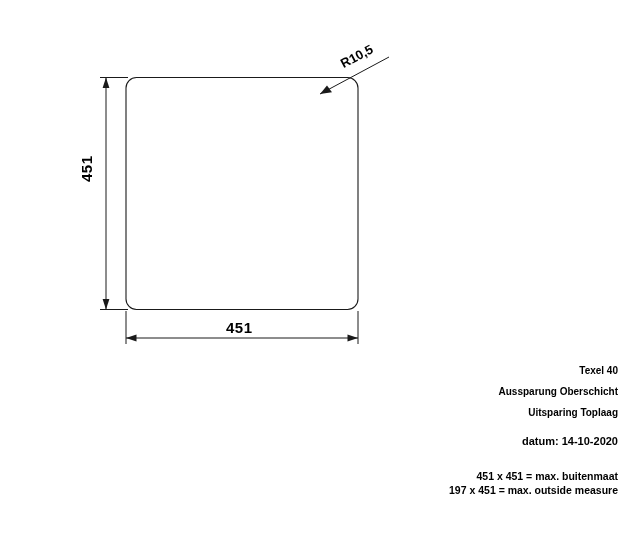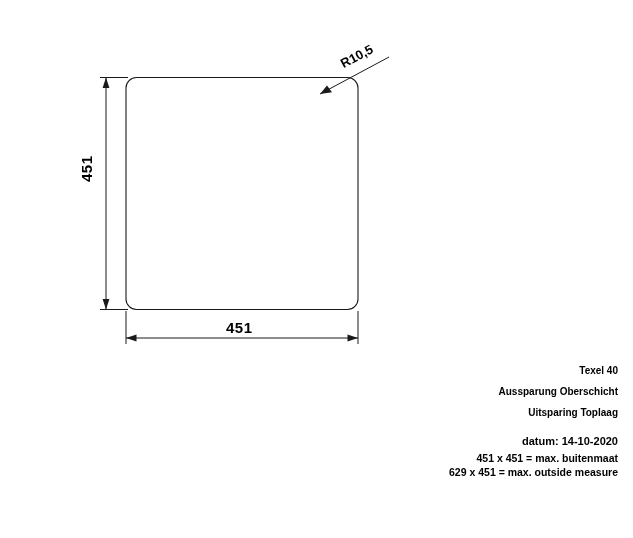--- a/index.html
+++ b/index.html
@@ -63,21 +63,21 @@
     width: 420px;
     text-align: right;
   }
   #title-block .title-line {
     line-height: 21px;
   }
   #date-block {
     margin-top: 12px;
   }
   #notes-block {
-    margin-top: 4px;
+    margin-top: 22px;
     line-height: 14px;
   }
 </style>
 </head>
 <body>
 
 <div id="stage">
 
   <svg class="drawing" viewBox="0 0 633 538">
 
@@ -120,17 +120,17 @@
     <div class="title-line">Texel 40</div>
     <div class="title-line">Aussparung Oberschicht</div>
     <div class="title-line">Uitsparing Toplaag</div>
 
     <div id="date-block">
       <div class="date-line">datum: 14-10-2020</div>
     </div>
 
     <div id="notes-block">
       <div class="note-line">451 x 451 = max. buitenmaat</div>
-      <div class="note-line">629 x 451 = max. outside measure</div>
+      <div class="note-line">197 x 451 = max. outside measure</div>
     </div>
   </div>
 
 </div>
 
 </body></html>

